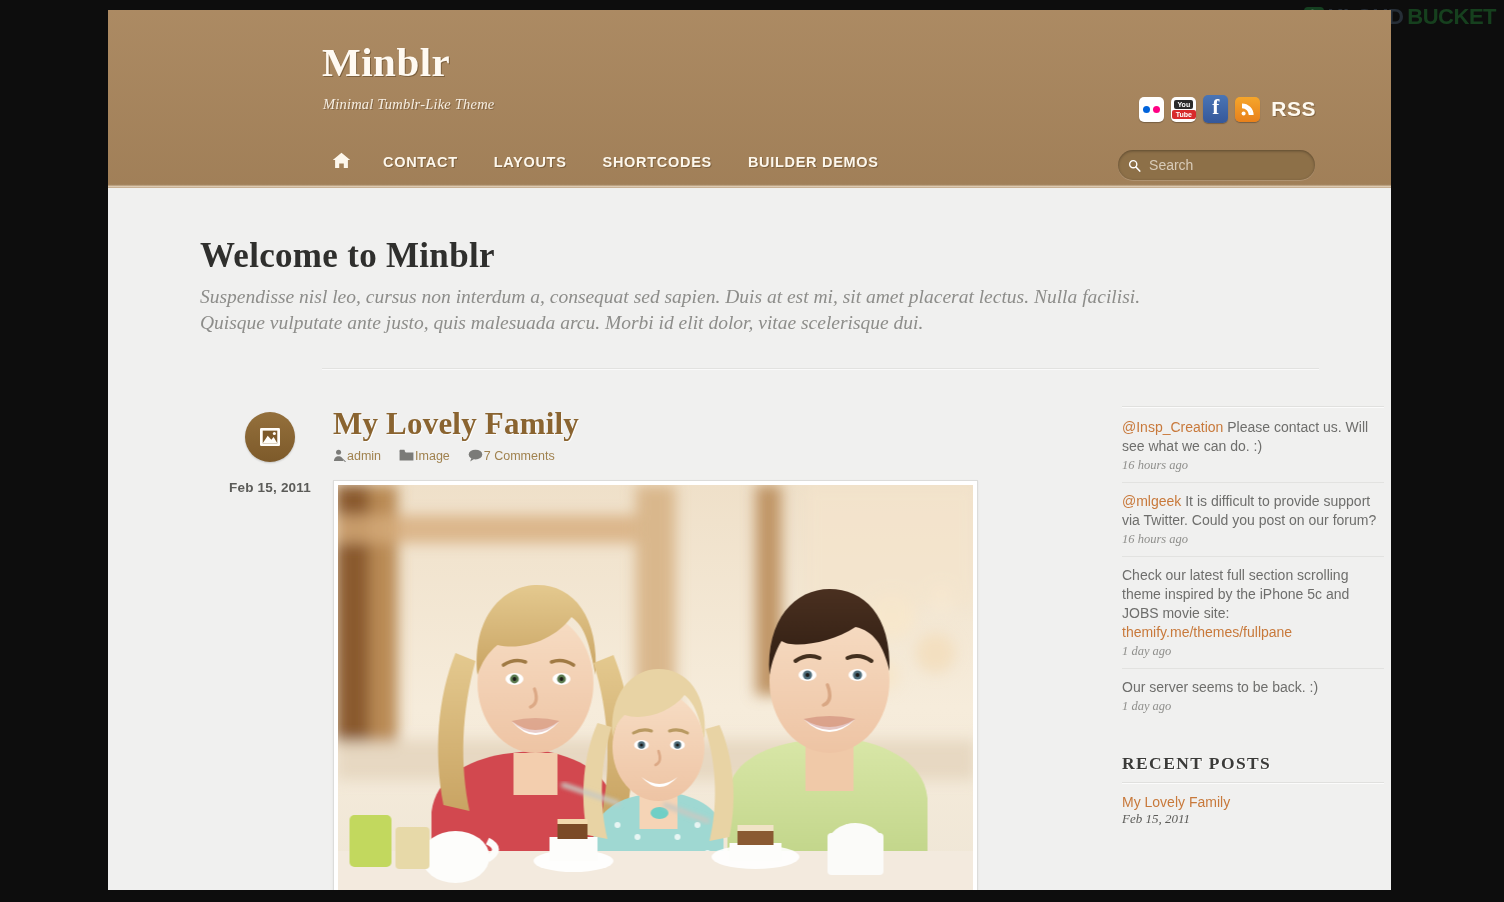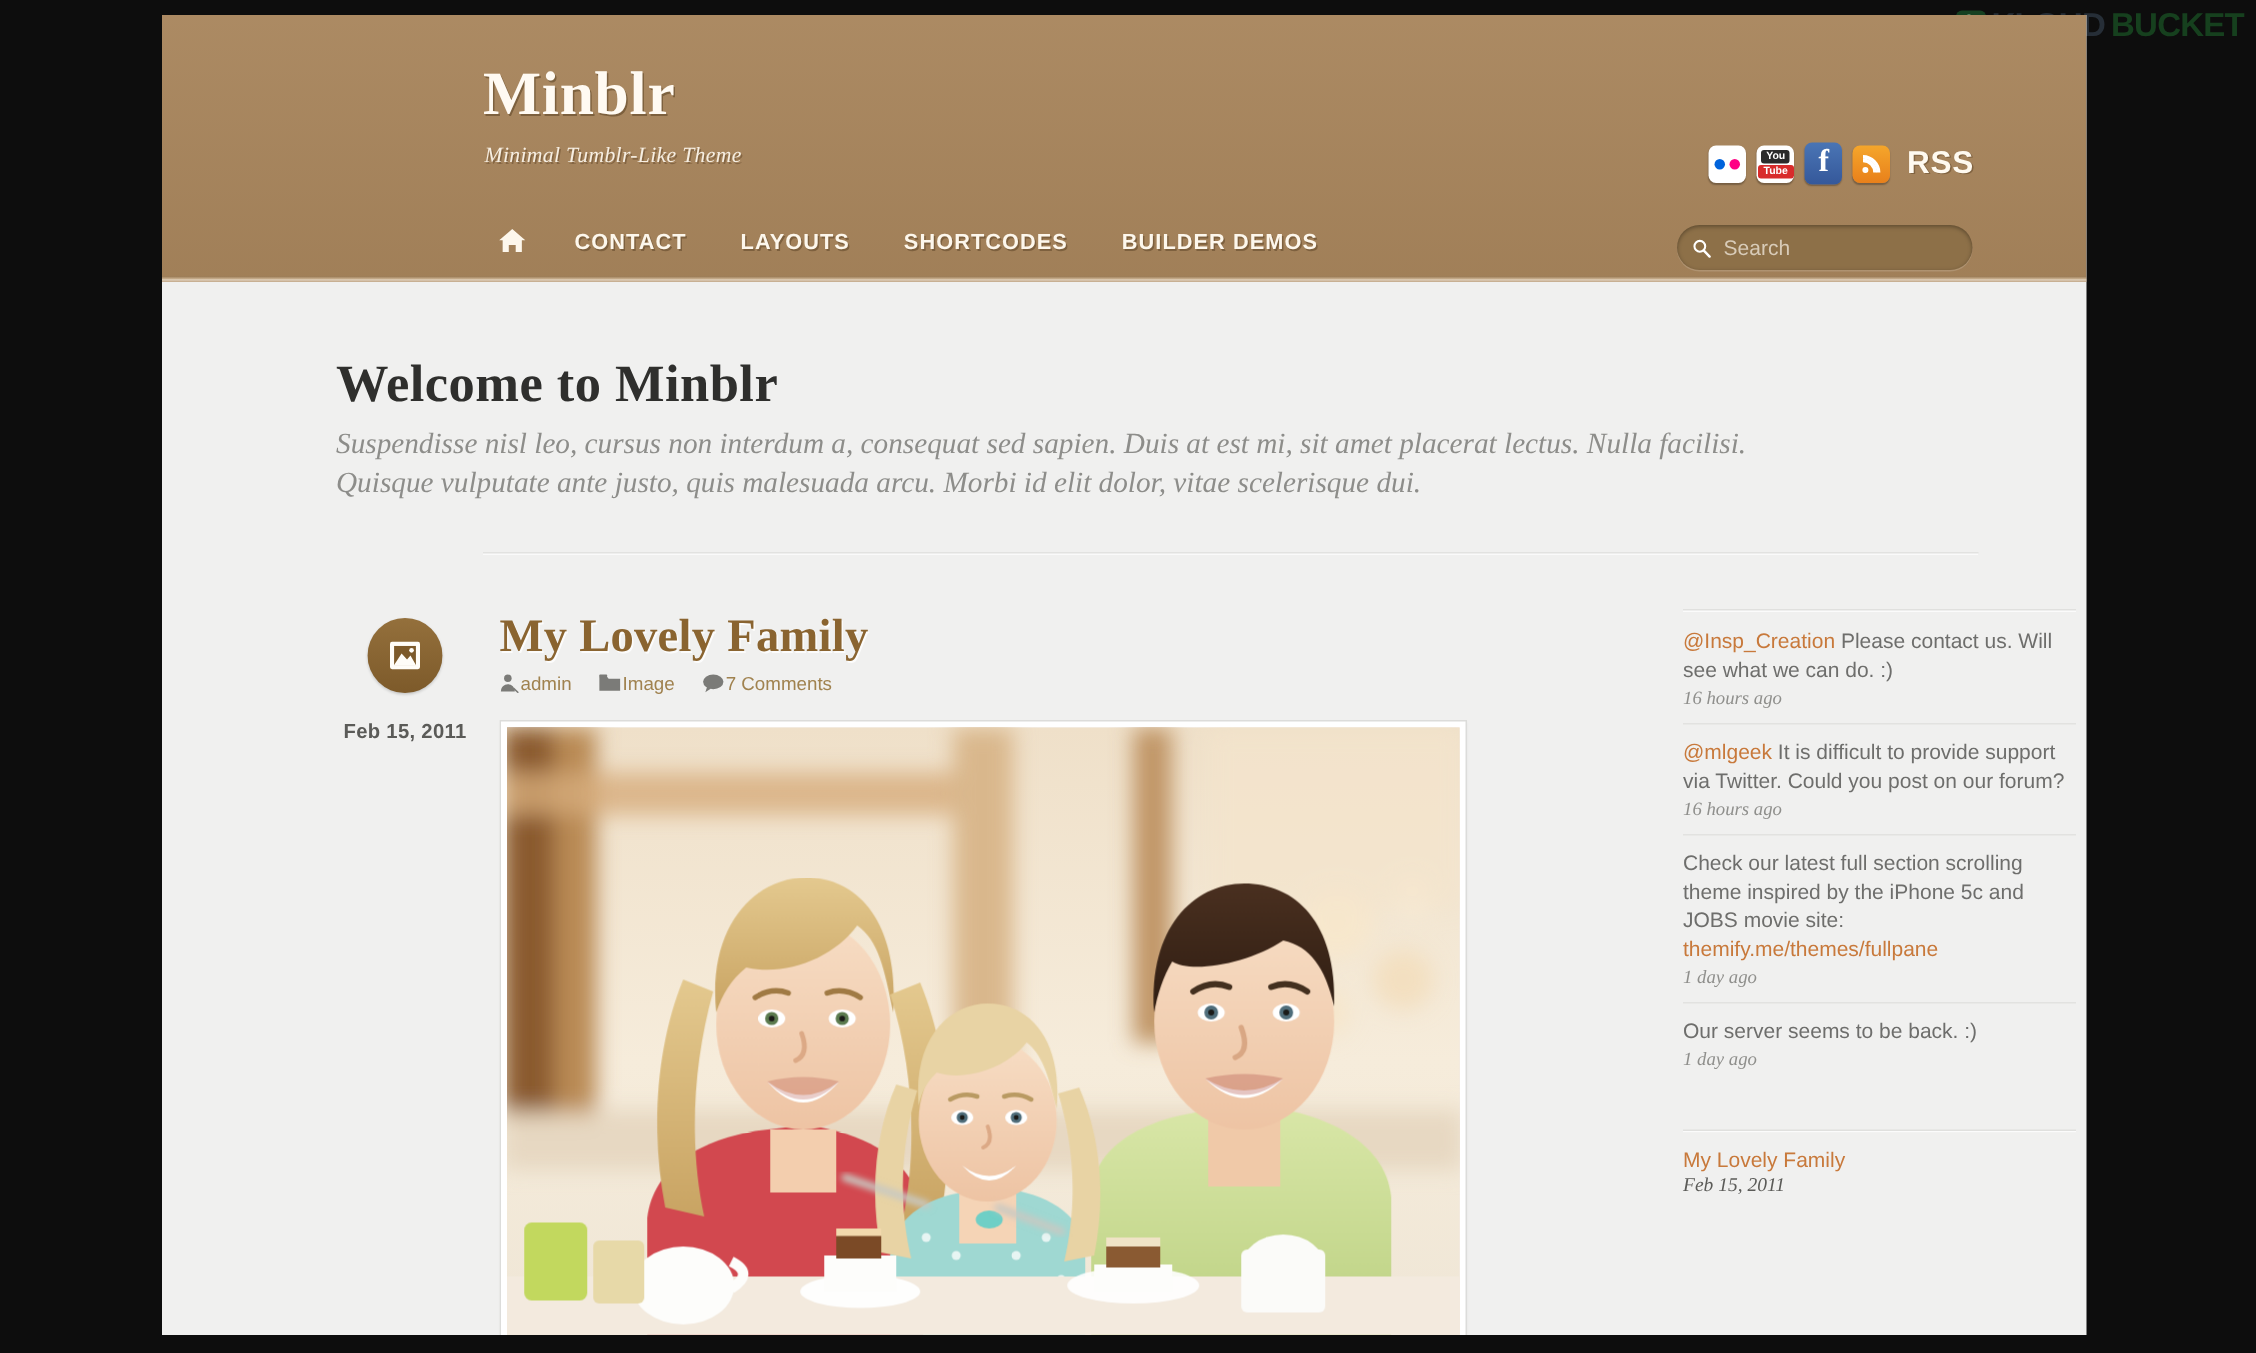--- a/index.html
+++ b/index.html
@@ -196,21 +196,21 @@
     color: #efe6d8;
     width: 100%;
     margin-left: 6px;
   }
   .search-input::placeholder { color: #d8cbb8; opacity: 1; }
 
   
   .content { position: relative; padding: 0 0 0 0; }
 
   .welcome {
-    margin: 48px 72px 0 116px;
+    margin: 48px 72px 0 92px;
   }
   .welcome-title {
     font-family: "Liberation Serif", serif;
     font-weight: bold;
     font-size: 35px;
     color: #2f2f2d;
     letter-spacing: 0.3px;
     margin: 0 0 8px 0;
   }
   .welcome-text {
@@ -640,20 +640,21 @@
               <div class="tweet-time">1 day ago</div>
             </div>
 
             <div class="tweet">
               <p class="tweet-text"><span>Our server seems to be back. :)</span></p>
               <div class="tweet-time">1 day ago</div>
             </div>
           </div>
 
           <div class="widget">
+            <h3 class="widget-title">Recent Posts</h3>
             <div class="widget-rule"></div>
             <div class="recent-item">
               <span class="recent-title">My Lovely Family</span>
               <div class="recent-date">Feb 15, 2011</div>
             </div>
           </div>
 
         </div>
       </div>
     </div>

